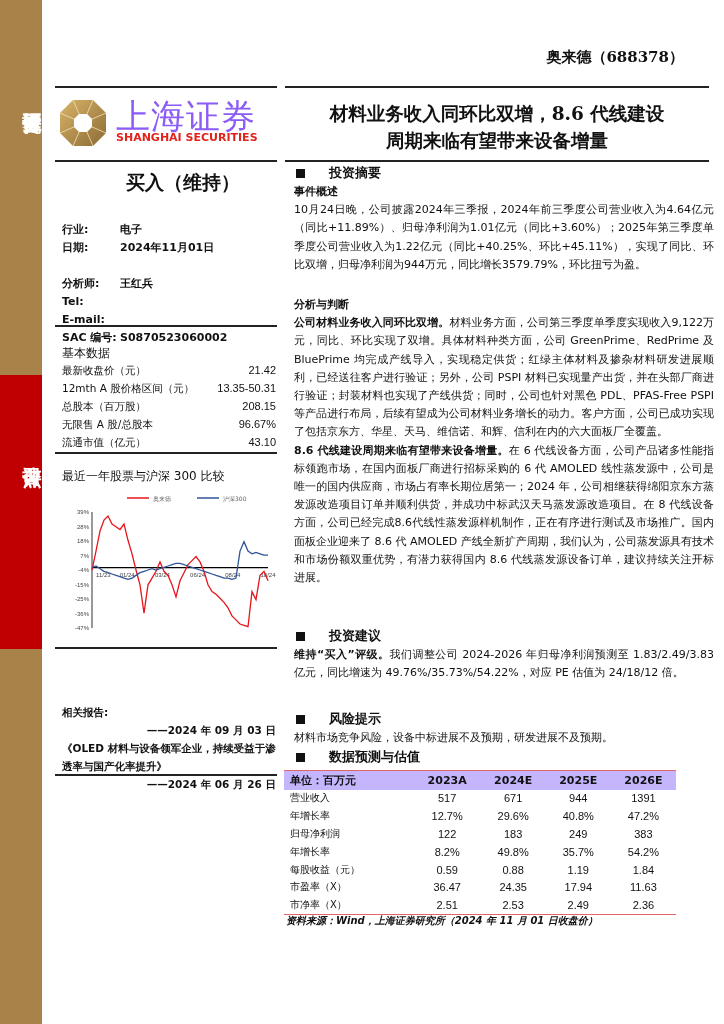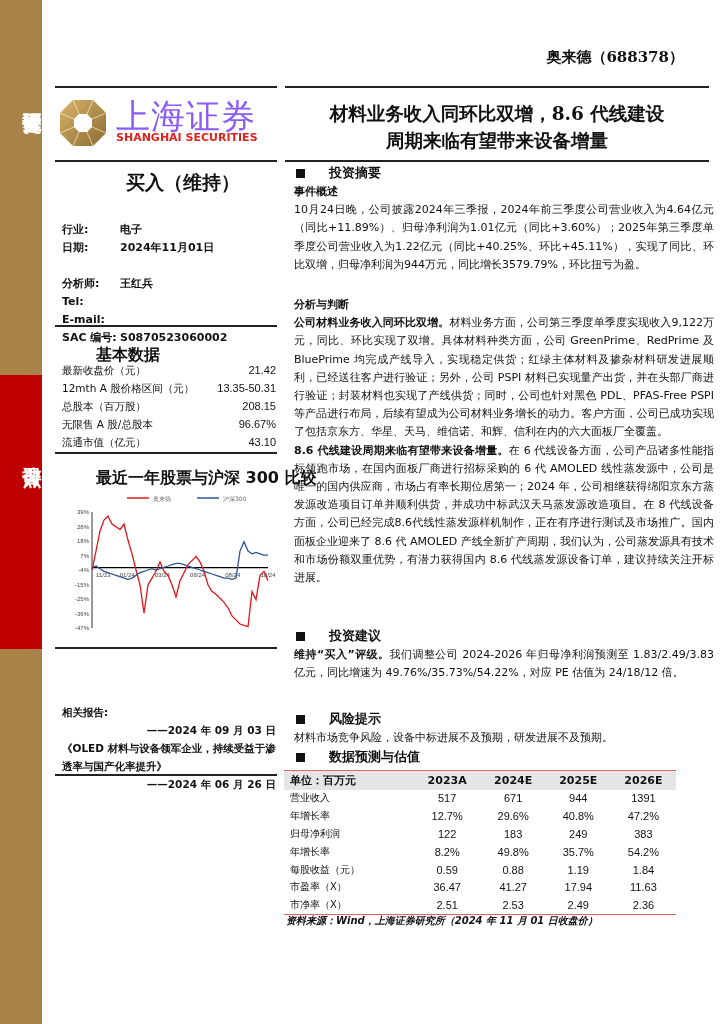--- a/index.html
+++ b/index.html
@@ -21,41 +21,41 @@
   .logo { position: absolute; left: 58px; top: 93px; width: 200px; height: 60px; display: flex; align-items: center; gap: 8px; }
   .logo-mark { width: 50px; height: 50px; flex: none; }
   .logo-text-cn { color: #8b5cf6; font-weight: normal; font-size: 34px; letter-spacing: 1px; line-height: 30px; }
   .logo-text-en { color: #e3231b; font-weight: bold; font-size: 11px; letter-spacing: 0; line-height: 14px; }
 
   .rating { position: absolute; left: 72px; top: 170px; width: 222px; text-align: center; font-family: "DejaVu Serif", serif; font-weight: bold; font-size: 19px; }
   .info { position: absolute; left: 62px; font-size: 11px; font-weight: bold; }
   .info .k { display: inline-block; width: 58px; }
   .info-row { height: 18px; line-height: 18px; }
 
-  .sec-title-left { position: absolute; left: 62px; font-weight: bold; font-size: 16px; margin-left: 34px; }
+  .sec-title-left { position: absolute; left: 62px; font-weight: normal; font-size: 12px; }
   .kv-table { position: absolute; left: 62px; width: 214px; font-size: 10.5px; }
   .kv-row { display: flex; justify-content: space-between; height: 18px; line-height: 18px; }
   .kv-row .v { font-family: "Liberation Sans", sans-serif; font-size: 11px; }
 
   .chart-box { position: absolute; left: 62px; top: 488px; width: 214px; height: 145px; }
 
   .related { position: absolute; left: 62px; top: 667px; width: 214px; font-size: 10.5px; font-weight: bold; line-height: 18px; margin-top: 36px; }
   .related .date { text-align: right; }
 
   
   .title { position: absolute; left: 285px; top: 100px; width: 424px; text-align: center; font-family: "DejaVu Serif", serif; font-weight: bold; font-size: 18.5px; line-height: 27px; }
   .right { position: absolute; left: 294px; width: 420px; font-size: 11px; line-height: 18.2px; text-align: justify; }
   .h2 { font-weight: bold; font-size: 13px; display: flex; align-items: center; gap: 24px; height: 20px; }
   .h2 .sq { width: 9px; height: 9px; background: #111; display: inline-block; margin-left: 2px; }
   .h3 { font-weight: bold; font-size: 11px; }
   .bold { font-weight: bold; }
 
   
   .ftable { position: absolute; left: 284px; top: 770px; width: 392px; border-collapse: collapse; font-size: 11px; }
-  .ftable th { background: #e5e5e5; font-weight: bold; height: 19px; text-align: center; border-top: 1.5px solid #e06666; }
+  .ftable th { background: #c4b5fd; font-weight: bold; height: 19px; text-align: center; border-top: 1.5px solid #e06666; }
   .ftable th:first-child { text-align: left; padding-left: 6px; }
   .ftable td { height: 17.8px; text-align: center; font-family: "Liberation Sans", sans-serif; }
   .ftable td:first-child { text-align: left; padding-left: 6px; font-family: "DejaVu Sans", sans-serif; font-size: 10px; }
   .ftable tr:last-child td { border-bottom: 1.5px solid #e06666; }
   .source { position: absolute; left: 286px; top: 914px; font-size: 10px; font-weight: bold; font-style: italic; }
 </style>
 </head>
 <body>
 
 <div class="sidebar">
@@ -258,21 +258,21 @@
       <tr>
         <td>每股收益（元）</td>
         <td>0.59</td>
         <td>0.88</td>
         <td>1.19</td>
         <td>1.84</td>
       </tr>
       <tr>
         <td>市盈率（X）</td>
         <td>36.47</td>
-        <td>41.27</td>
+        <td>24.35</td>
         <td>17.94</td>
         <td>11.63</td>
       </tr>
       <tr>
         <td>市净率（X）</td>
         <td>2.51</td>
         <td>2.53</td>
         <td>2.49</td>
         <td>2.36</td>
       </tr>

